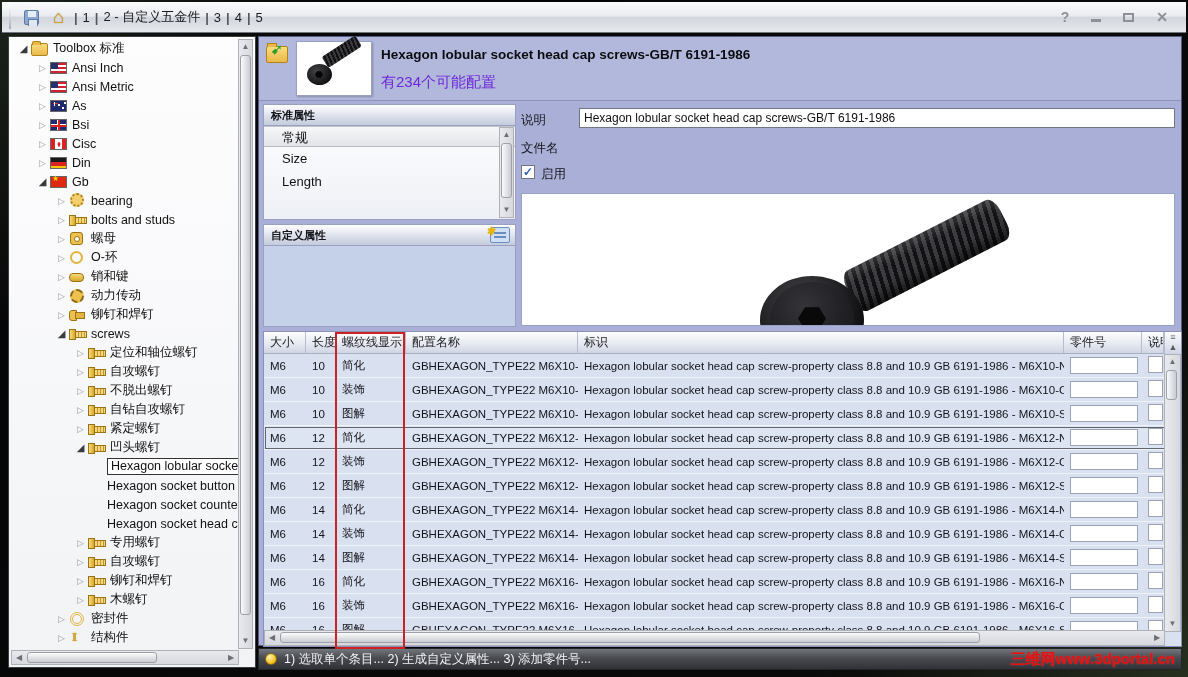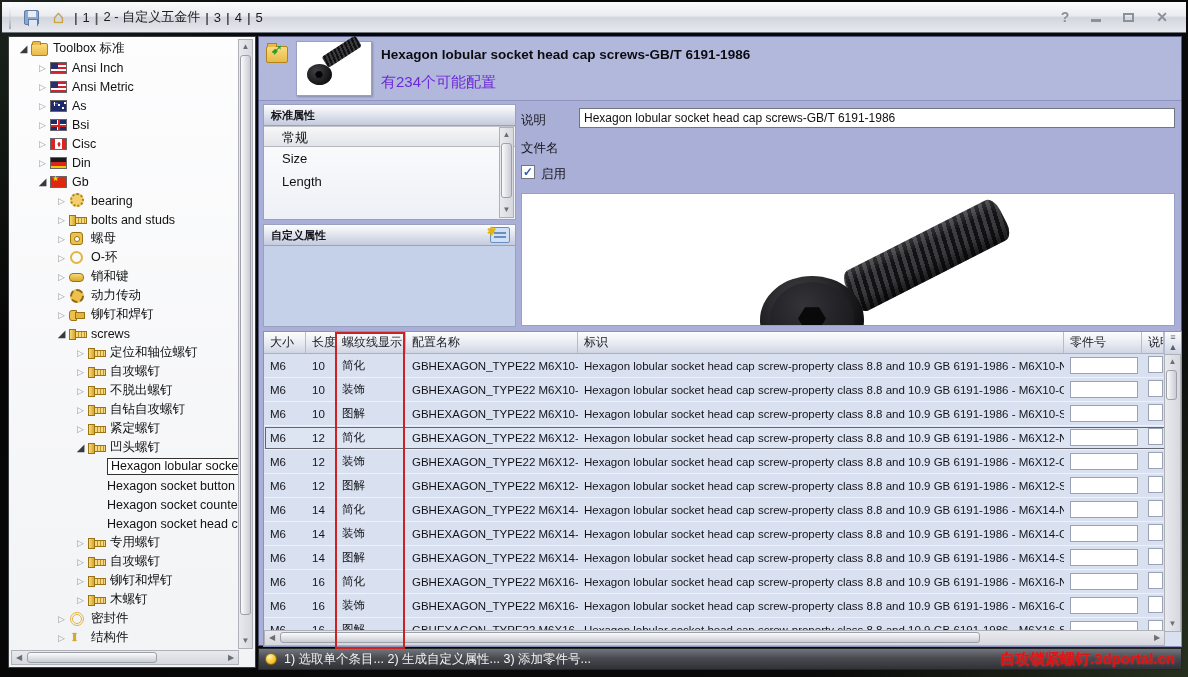--- a/index.html
+++ b/index.html
@@ -513,16 +513,16 @@
         <span class="sb-arr" style="right:2px;left:auto;width:10px;line-height:13px;">▶</span>
       </div>
     </div>
 
     <div class="red-box" id="redBox" style="border-color: rgb(204, 34, 34);"></div>
   </div>
 
   <div class="statusbar">
     <span class="bulb"></span>
     <span>1) 选取单个条目... 2) 生成自定义属性... 3) 添加零件号...</span>
-    <span class="watermark">自攻锁紧螺钉.3dportal.cn</span>
+    <span class="watermark">三维网www.3dportal.cn</span>
   </div>
 
 </div>
 
 </body></html>

